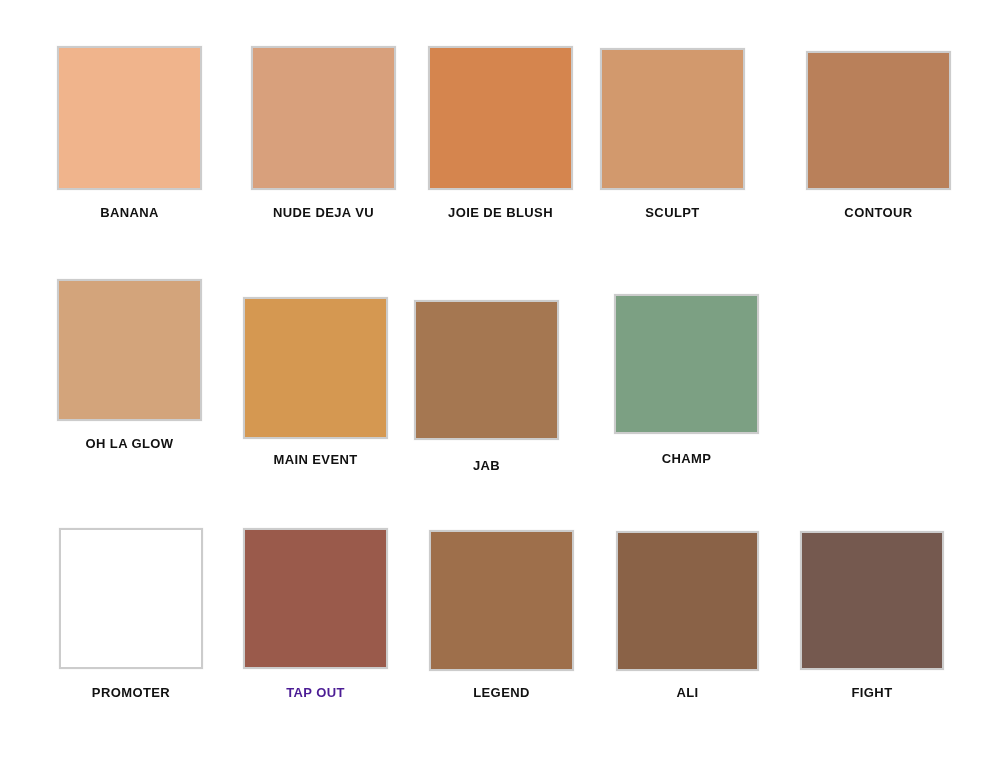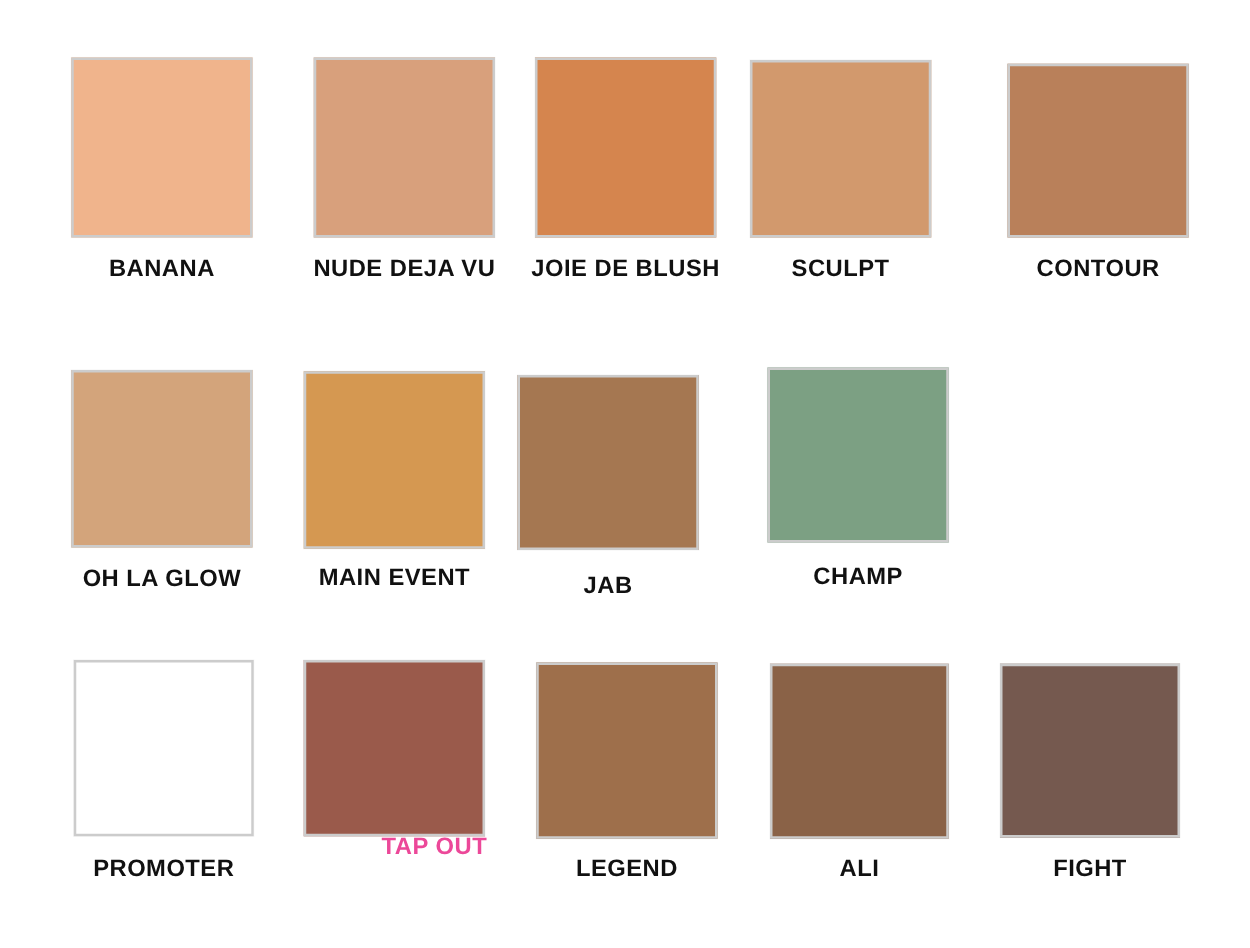--- a/index.html
+++ b/index.html
@@ -27,21 +27,21 @@
   }
   .swatch-chip {
     box-sizing: border-box;
     border: 2px solid #cccccc;
     background: #ffffff;
     box-shadow: 0 0 0 0.5px rgba(0,0,0,0.04);
   }
   .swatch-label {
     font-family: "Liberation Sans", sans-serif;
     font-weight: bold;
-    font-size: 19px;
+    font-size: 13px;
     letter-spacing: 0.4px;
     color: #111111;
     text-align: center;
     white-space: nowrap;
     line-height: 1;
   }
 </style>
 </head>
 <body>
 
@@ -59,21 +59,21 @@
       <div class="swatch-label" style="position: absolute; top: 160px; left: 50%; transform: translateX(-50%); color: rgb(17, 17, 17);">JOIE DE BLUSH</div>
     </div>
     <div class="swatch-cell" style="left: 613px; top: 48px; width: 119px;">
       <div class="swatch-chip" title="SCULPT" style="width: 145px; height: 142px; background-color: rgb(210, 153, 109); border-color: rgb(204, 204, 204);"></div>
       <div class="swatch-label" style="position: absolute; top: 158px; left: 50%; transform: translateX(-50%); color: rgb(17, 17, 17);">SCULPT</div>
     </div>
     <div class="swatch-cell" style="left: 799px; top: 51px; width: 159px;">
       <div class="swatch-chip" title="CONTOUR" style="width: 145px; height: 139px; background-color: rgb(185, 128, 90); border-color: rgb(204, 204, 204);"></div>
       <div class="swatch-label" style="position: absolute; top: 155px; left: 50%; transform: translateX(-50%); color: rgb(17, 17, 17);">CONTOUR</div>
     </div>
-    <div class="swatch-cell" style="left: 57px; top: 296px; width: 145px;">
+    <div class="swatch-cell" style="left: 57px; top: 279px; width: 145px;">
       <div class="swatch-chip" title="OH LA GLOW" style="width: 145px; height: 142px; background-color: rgb(211, 164, 123); border-color: rgb(204, 204, 204);"></div>
       <div class="swatch-label" style="position: absolute; top: 158px; left: 50%; transform: translateX(-50%); color: rgb(17, 17, 17);">OH LA GLOW</div>
     </div>
     <div class="swatch-cell" style="left: 243px; top: 297px; width: 145px;">
       <div class="swatch-chip" title="MAIN EVENT" style="width: 145px; height: 142px; background-color: rgb(213, 152, 81); border-color: rgb(204, 204, 204);"></div>
       <div class="swatch-label" style="position: absolute; top: 156px; left: 50%; transform: translateX(-50%); color: rgb(17, 17, 17);">MAIN EVENT</div>
     </div>
     <div class="swatch-cell" style="left: 421px; top: 300px; width: 131px;">
       <div class="swatch-chip" title="JAB" style="width: 145px; height: 140px; background-color: rgb(165, 119, 81); border-color: rgb(204, 204, 204);"></div>
       <div class="swatch-label" style="position: absolute; top: 159px; left: 50%; transform: translateX(-50%); color: rgb(17, 17, 17);">JAB</div>
@@ -81,21 +81,21 @@
     <div class="swatch-cell" style="left: 614px; top: 294px; width: 145px;">
       <div class="swatch-chip" title="CHAMP" style="width: 145px; height: 140px; background-color: rgb(124, 160, 131); border-color: rgb(204, 204, 204);"></div>
       <div class="swatch-label" style="position: absolute; top: 158px; left: 50%; transform: translateX(-50%); color: rgb(17, 17, 17);">CHAMP</div>
     </div>
     <div class="swatch-cell" style="left: 59px; top: 528px; width: 144px; justify-content: flex-end;">
       <div class="swatch-chip" title="PROMOTER" style="width: 144px; height: 141px; background-color: rgb(255, 255, 255); border-color: rgb(204, 204, 204);"></div>
       <div class="swatch-label" style="position: absolute; top: 158px; left: 50%; transform: translateX(-50%); color: rgb(17, 17, 17);">PROMOTER</div>
     </div>
     <div class="swatch-cell" style="left: 243px; top: 528px; width: 145px;">
       <div class="swatch-chip" title="TAP OUT" style="width: 145px; height: 141px; background-color: rgb(154, 90, 75); border-color: rgb(204, 204, 204);"></div>
-      <div class="swatch-label" style="position: absolute; top: 140px; left: 50%; transform: translateX(-50%); color: #ec4899; margin-left: 32px;">TAP OUT</div>
+      <div class="swatch-label" style="position: absolute; top: 158px; left: 50%; transform: translateX(-50%); color: #4c1d95;">TAP OUT</div>
     </div>
     <div class="swatch-cell" style="left: 429px; top: 530px; width: 145px;">
       <div class="swatch-chip" title="LEGEND" style="width: 145px; height: 141px; background-color: rgb(158, 111, 75); border-color: rgb(204, 204, 204);"></div>
       <div class="swatch-label" style="position: absolute; top: 156px; left: 50%; transform: translateX(-50%); color: rgb(17, 17, 17);">LEGEND</div>
     </div>
     <div class="swatch-cell" style="left: 616px; top: 531px; width: 143px; justify-content: center;">
       <div class="swatch-chip" title="ALI" style="width: 143px; height: 140px; background-color: rgb(138, 98, 71); border-color: rgb(204, 204, 204);"></div>
       <div class="swatch-label" style="position: absolute; top: 155px; left: 50%; transform: translateX(-50%); color: rgb(17, 17, 17);">ALI</div>
     </div>
     <div class="swatch-cell" style="left: 800px; top: 531px; width: 144px;">

